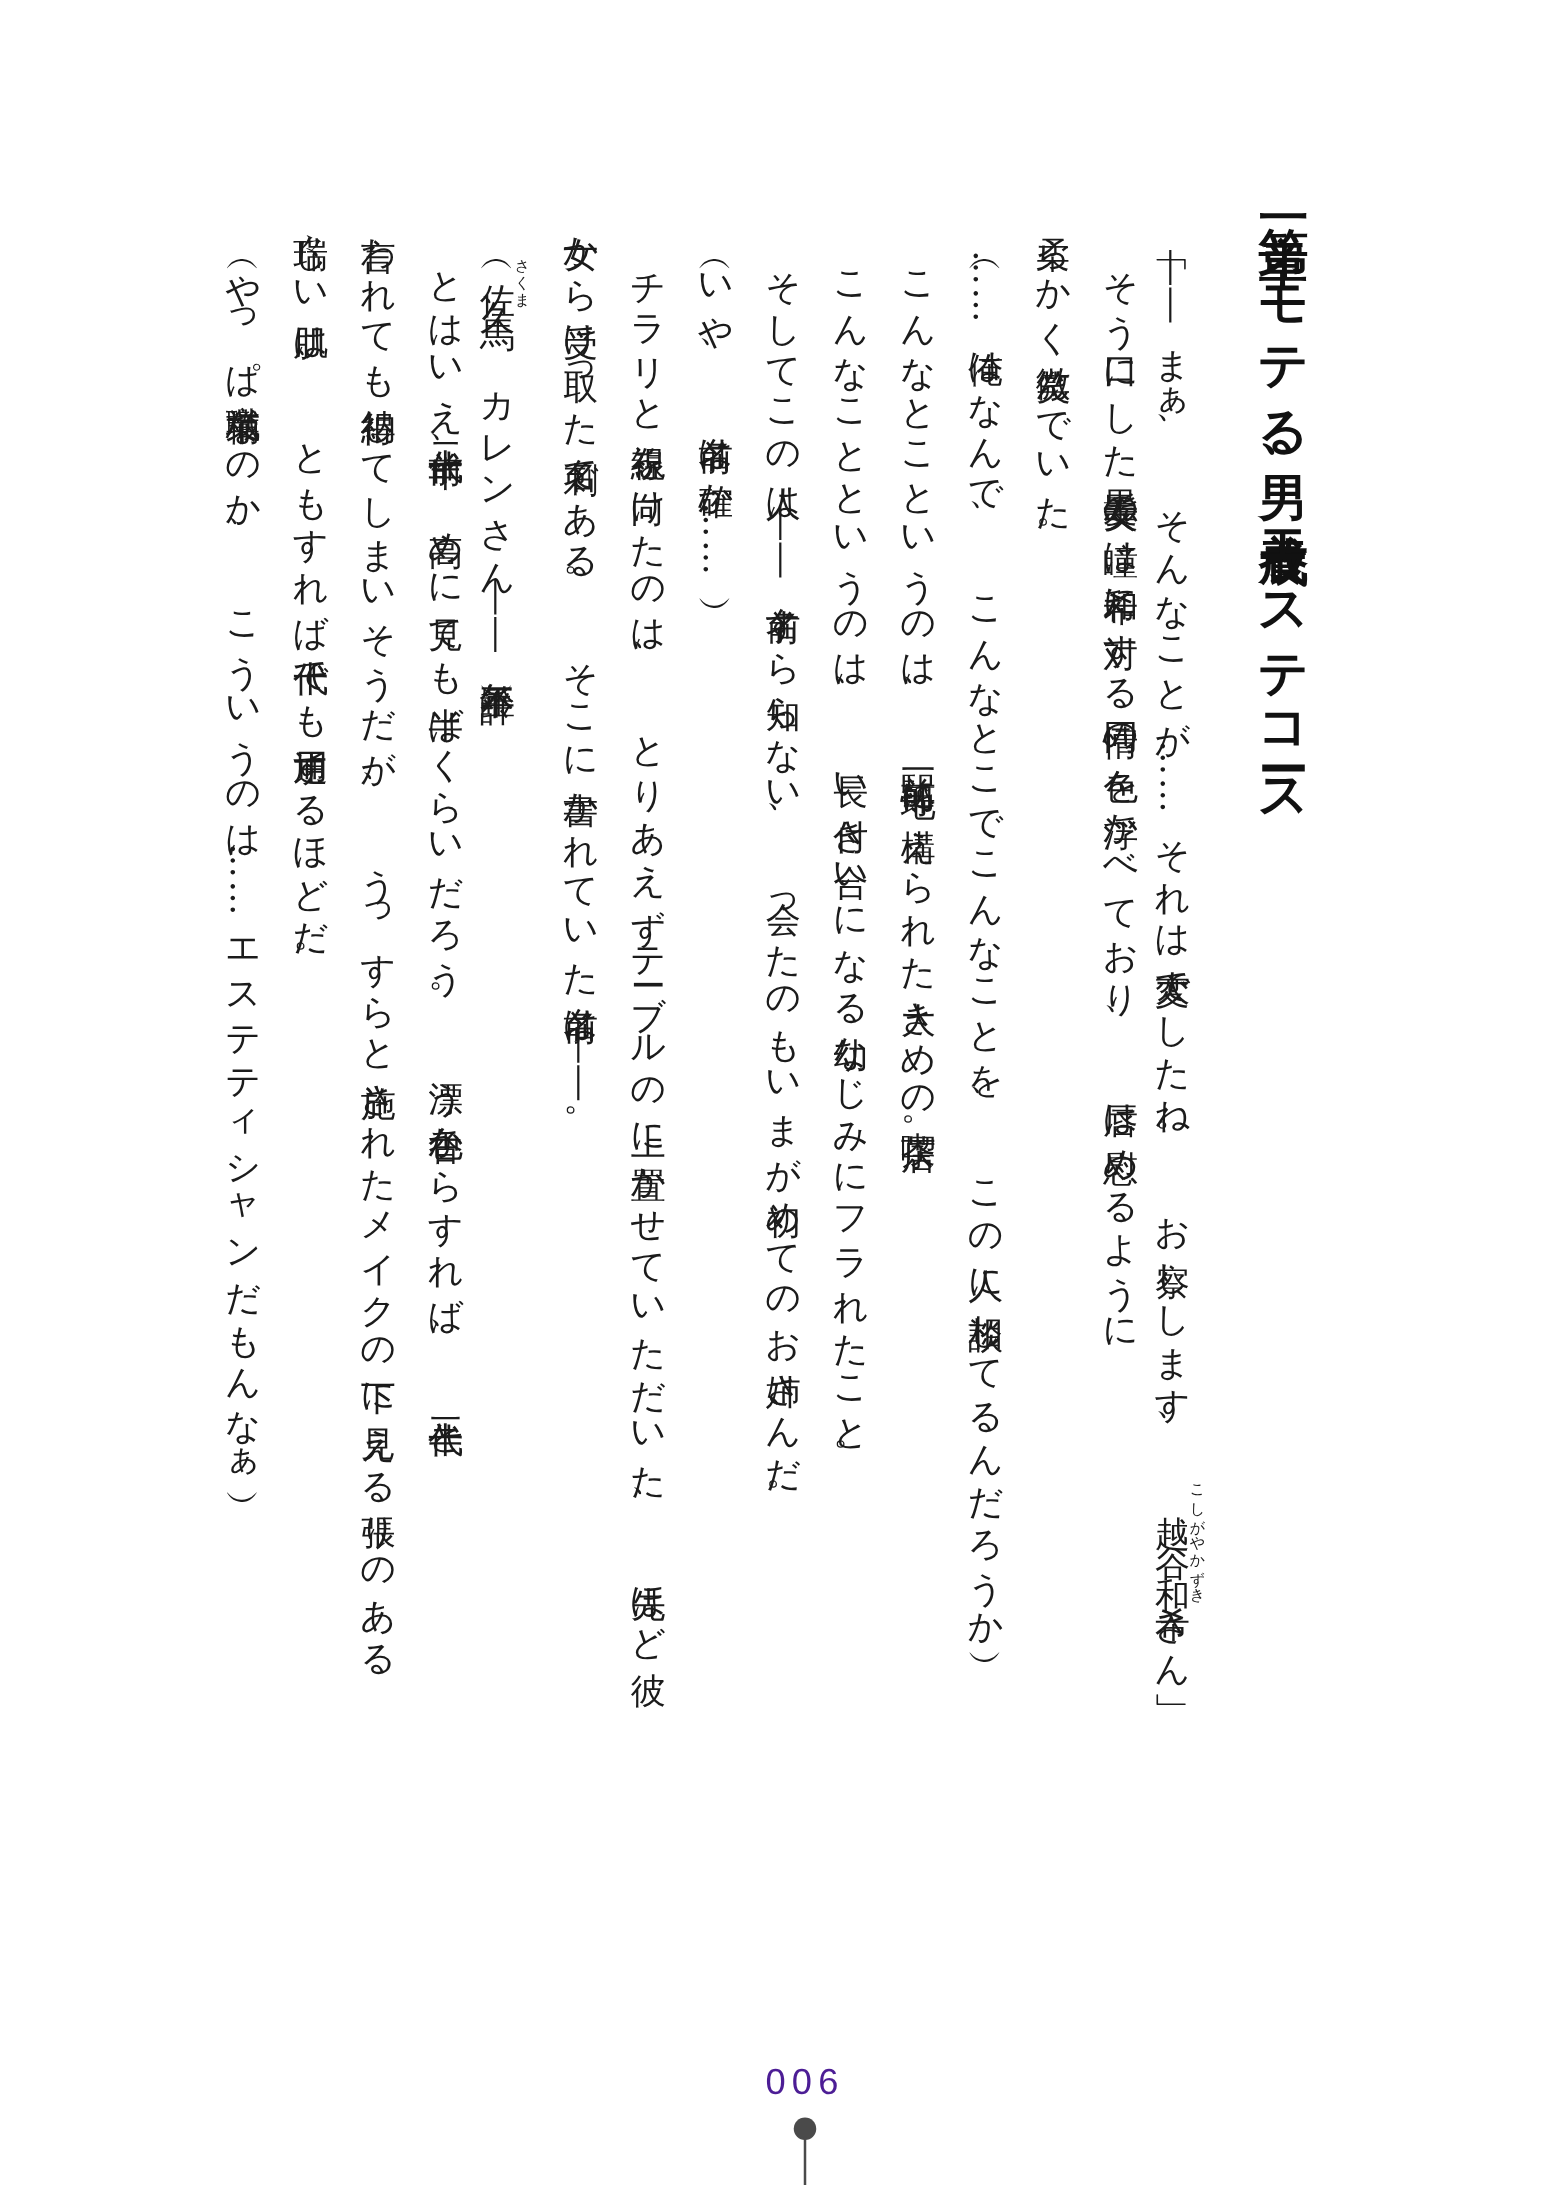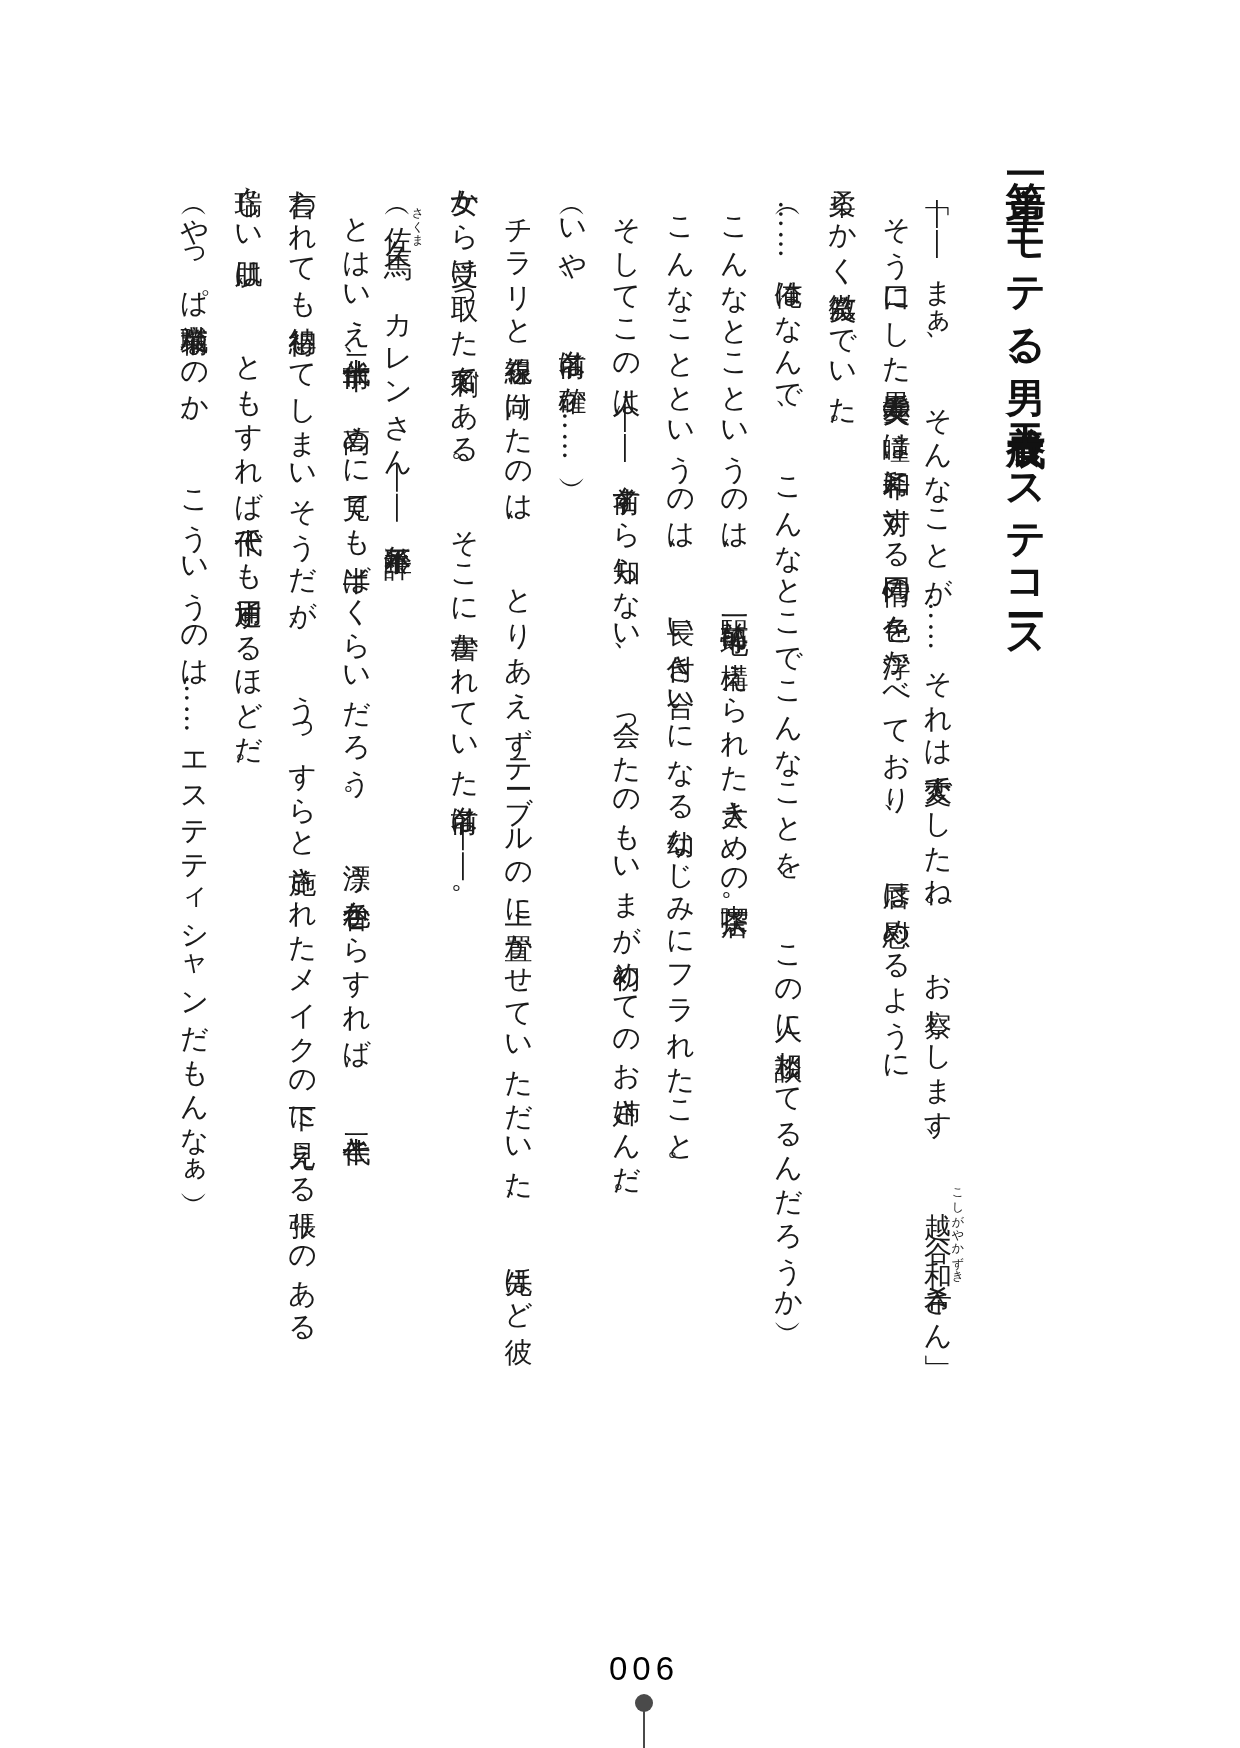--- a/index.html
+++ b/index.html
@@ -60,24 +60,24 @@
     font-size: 12px;
     letter-spacing: 0;
   }
   
   .footer-page-number {
     position: absolute;
     top: 1650px;
     left: 644px;
     transform: translateX(-50%);
     font-family: "Liberation Sans", "DejaVu Sans", sans-serif;
-    font-size: 33px;
+    font-size: 29px;
     font-weight: 400;
     letter-spacing: 5px;
-    color: #000000;
+    color: #4c1d95;
     white-space: nowrap;
   }
   .page-marker-dot {
     position: absolute;
     top: 1694px;
     left: 635px;
     width: 18px;
     height: 18px;
     border-radius: 50%;
     background: #4a4a4a;

